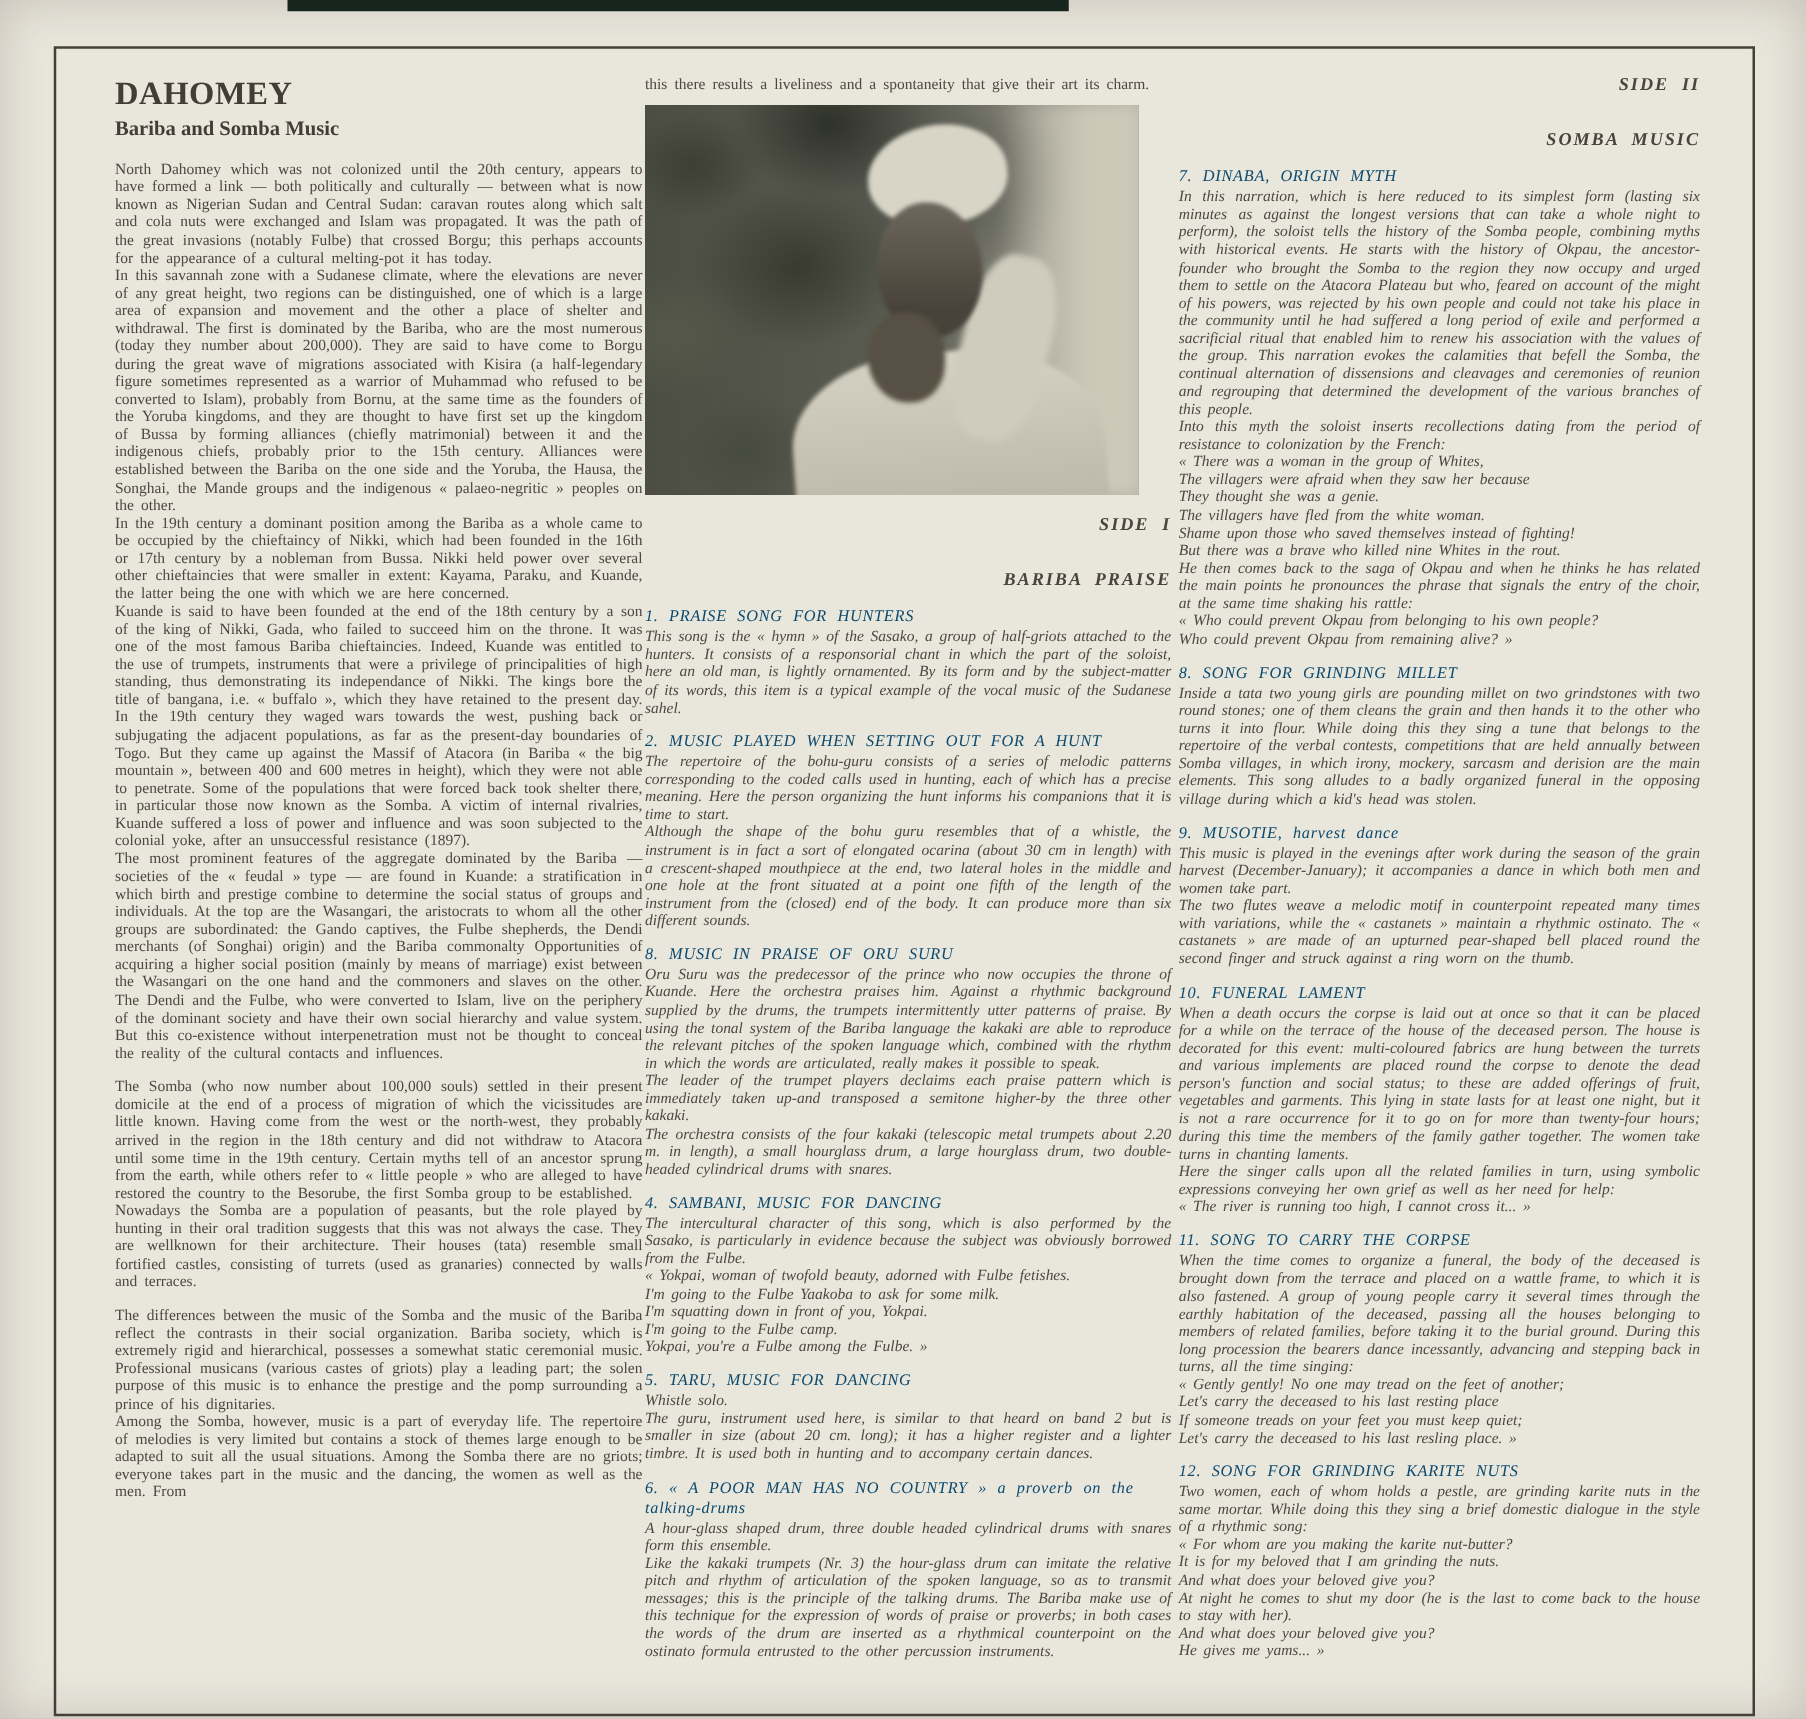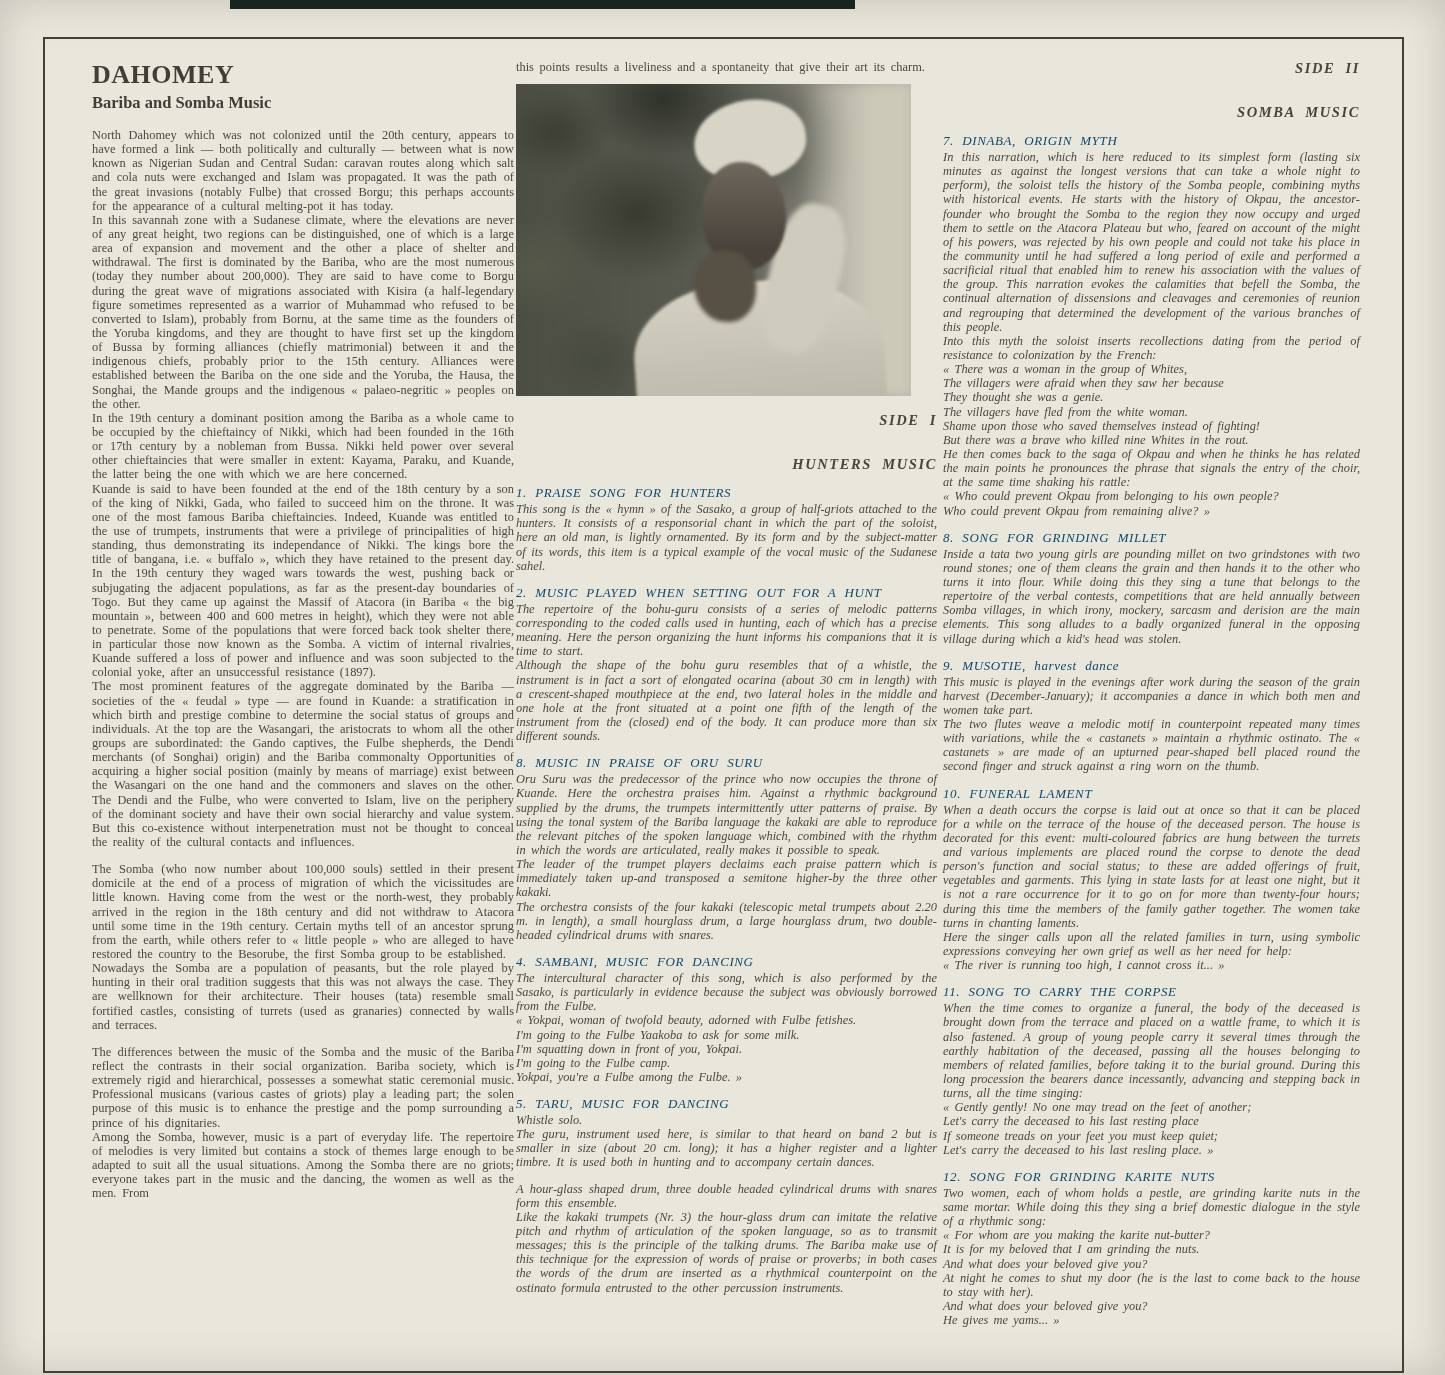--- a/index.html
+++ b/index.html
@@ -99,34 +99,34 @@
     <p class="para">In the 19th century a dominant position among the Bariba as a whole came to be occupied by the chieftaincy of Nikki, which had been founded in the 16th or 17th century by a nobleman from Bussa. Nikki held power over several other chieftaincies that were smaller in extent: Kayama, Paraku, and Kuande, the latter being the one with which we are here concerned.</p>
     <p class="para">Kuande is said to have been founded at the end of the 18th century by a son of the king of Nikki, Gada, who failed to succeed him on the throne. It was one of the most famous Bariba chieftaincies. Indeed, Kuande was entitled to the use of trumpets, instruments that were a privilege of principalities of high standing, thus demonstrating its independance of Nikki. The kings bore the title of bangana, i.e. « buffalo », which they have retained to the present day. In the 19th century they waged wars towards the west, pushing back or subjugating the adjacent populations, as far as the present-day boundaries of Togo. But they came up against the Massif of Atacora (in Bariba « the big mountain », between 400 and 600 metres in height), which they were not able to penetrate. Some of the populations that were forced back took shelter there, in particular those now known as the Somba. A victim of internal rivalries, Kuande suffered a loss of power and influence and was soon subjected to the colonial yoke, after an unsuccessful resistance (1897).</p>
     <p class="para">The most prominent features of the aggregate dominated by the Bariba — societies of the « feudal » type — are found in Kuande: a stratification in which birth and prestige combine to determine the social status of groups and individuals. At the top are the Wasangari, the aristocrats to whom all the other groups are subordinated: the Gando captives, the Fulbe shepherds, the Dendi merchants (of Songhai) origin) and the Bariba commonalty Opportunities of acquiring a higher social position (mainly by means of marriage) exist between the Wasangari on the one hand and the commoners and slaves on the other. The Dendi and the Fulbe, who were converted to Islam, live on the periphery of the dominant society and have their own social hierarchy and value system. But this co-existence without interpenetration must not be thought to conceal the reality of the cultural contacts and influences.</p>
     <p class="para gap">The Somba (who now number about 100,000 souls) settled in their present domicile at the end of a process of migration of which the vicissitudes are little known. Having come from the west or the north-west, they probably arrived in the region in the 18th century and did not withdraw to Atacora until some time in the 19th century. Certain myths tell of an ancestor sprung from the earth, while others refer to « little people » who are alleged to have restored the country to the Besorube, the first Somba group to be established.</p>
     <p class="para">Nowadays the Somba are a population of peasants, but the role played by hunting in their oral tradition suggests that this was not always the case. They are wellknown for their architecture. Their houses (tata) resemble small fortified castles, consisting of turrets (used as granaries) connected by walls and terraces.</p>
     <p class="para gap">The differences between the music of the Somba and the music of the Bariba reflect the contrasts in their social organization. Bariba society, which is extremely rigid and hierarchical, possesses a somewhat static ceremonial music. Professional musicans (various castes of griots) play a leading part; the solen purpose of this music is to enhance the prestige and the pomp surrounding a prince of his dignitaries.</p>
     <p class="para">Among the Somba, however, music is a part of everyday life. The repertoire of melodies is very limited but contains a stock of themes large enough to be adapted to suit all the usual situations. Among the Somba there are no griots; everyone takes part in the music and the dancing, the women as well as the men. From</p>
   </div>
 
   <div class="col col-mid">
-    <p class="para">this points results a liveliness and a spontaneity that give their art its charm.</p>
+    <p class="para">this there results a liveliness and a spontaneity that give their art its charm.</p>
 
     <div class="photo">
       <div class="foliage"></div>
       <div class="light-right"></div>
       <div class="garment"></div>
       <div class="shoulder"></div>
       <div class="cap"></div>
       <div class="face"></div>
       <div class="hand"></div>
     </div>
 
     <div class="side-head">SIDE I</div>
-    <div class="side-sub">HUNTERS MUSIC</div>
+    <div class="side-sub">BARIBA PRAISE</div>
 
     <div class="tracks">
       <div class="track">
         <div class="track-title">1. PRAISE SONG FOR HUNTERS</div>
         <p class="track-body">This song is the « hymn » of the Sasako, a group of half-griots attached to the hunters. It consists of a responsorial chant in which the part of the soloist, here an old man, is lightly ornamented. By its form and by the subject-matter of its words, this item is a typical example of the vocal music of the Sudanese sahel.</p>
       </div>
       <div class="track">
         <div class="track-title">2. MUSIC PLAYED WHEN SETTING OUT FOR A HUNT</div>
         <p class="track-body">The repertoire of the bohu-guru consists of a series of melodic patterns corresponding to the coded calls used in hunting, each of which has a precise meaning. Here the person organizing the hunt informs his companions that it is time to start.
 Although the shape of the bohu guru resembles that of a whistle, the instrument is in fact a sort of elongated ocarina (about 30 cm in length) with a crescent-shaped mouthpiece at the end, two lateral holes in the middle and one hole at the front situated at a point one fifth of the length of the instrument from the (closed) end of the body. It can produce more than six different sounds.</p>
@@ -145,20 +145,21 @@
 I'm squatting down in front of you, Yokpai.
 I'm going to the Fulbe camp.
 Yokpai, you're a Fulbe among the Fulbe. »</p>
       </div>
       <div class="track">
         <div class="track-title">5. TARU, MUSIC FOR DANCING</div>
         <p class="track-body">Whistle solo.
 The guru, instrument used here, is similar to that heard on band 2 but is smaller in size (about 20 cm. long); it has a higher register and a lighter timbre. It is used both in hunting and to accompany certain dances.</p>
       </div>
       <div class="track">
+        <div class="track-title">6. « A POOR MAN HAS NO COUNTRY » a proverb on the talking-drums</div>
         <p class="track-body">A hour-glass shaped drum, three double headed cylindrical drums with snares form this ensemble.
 Like the kakaki trumpets (Nr. 3) the hour-glass drum can imitate the relative pitch and rhythm of articulation of the spoken language, so as to transmit messages; this is the principle of the talking drums. The Bariba make use of this technique for the expression of words of praise or proverbs; in both cases the words of the drum are inserted as a rhythmical counterpoint on the ostinato formula entrusted to the other percussion instruments.</p>
       </div>
     </div>
   </div>
 
   <div class="col col-right">
     <div class="side-head">SIDE II</div>
     <div class="side-sub">SOMBA MUSIC</div>
 

